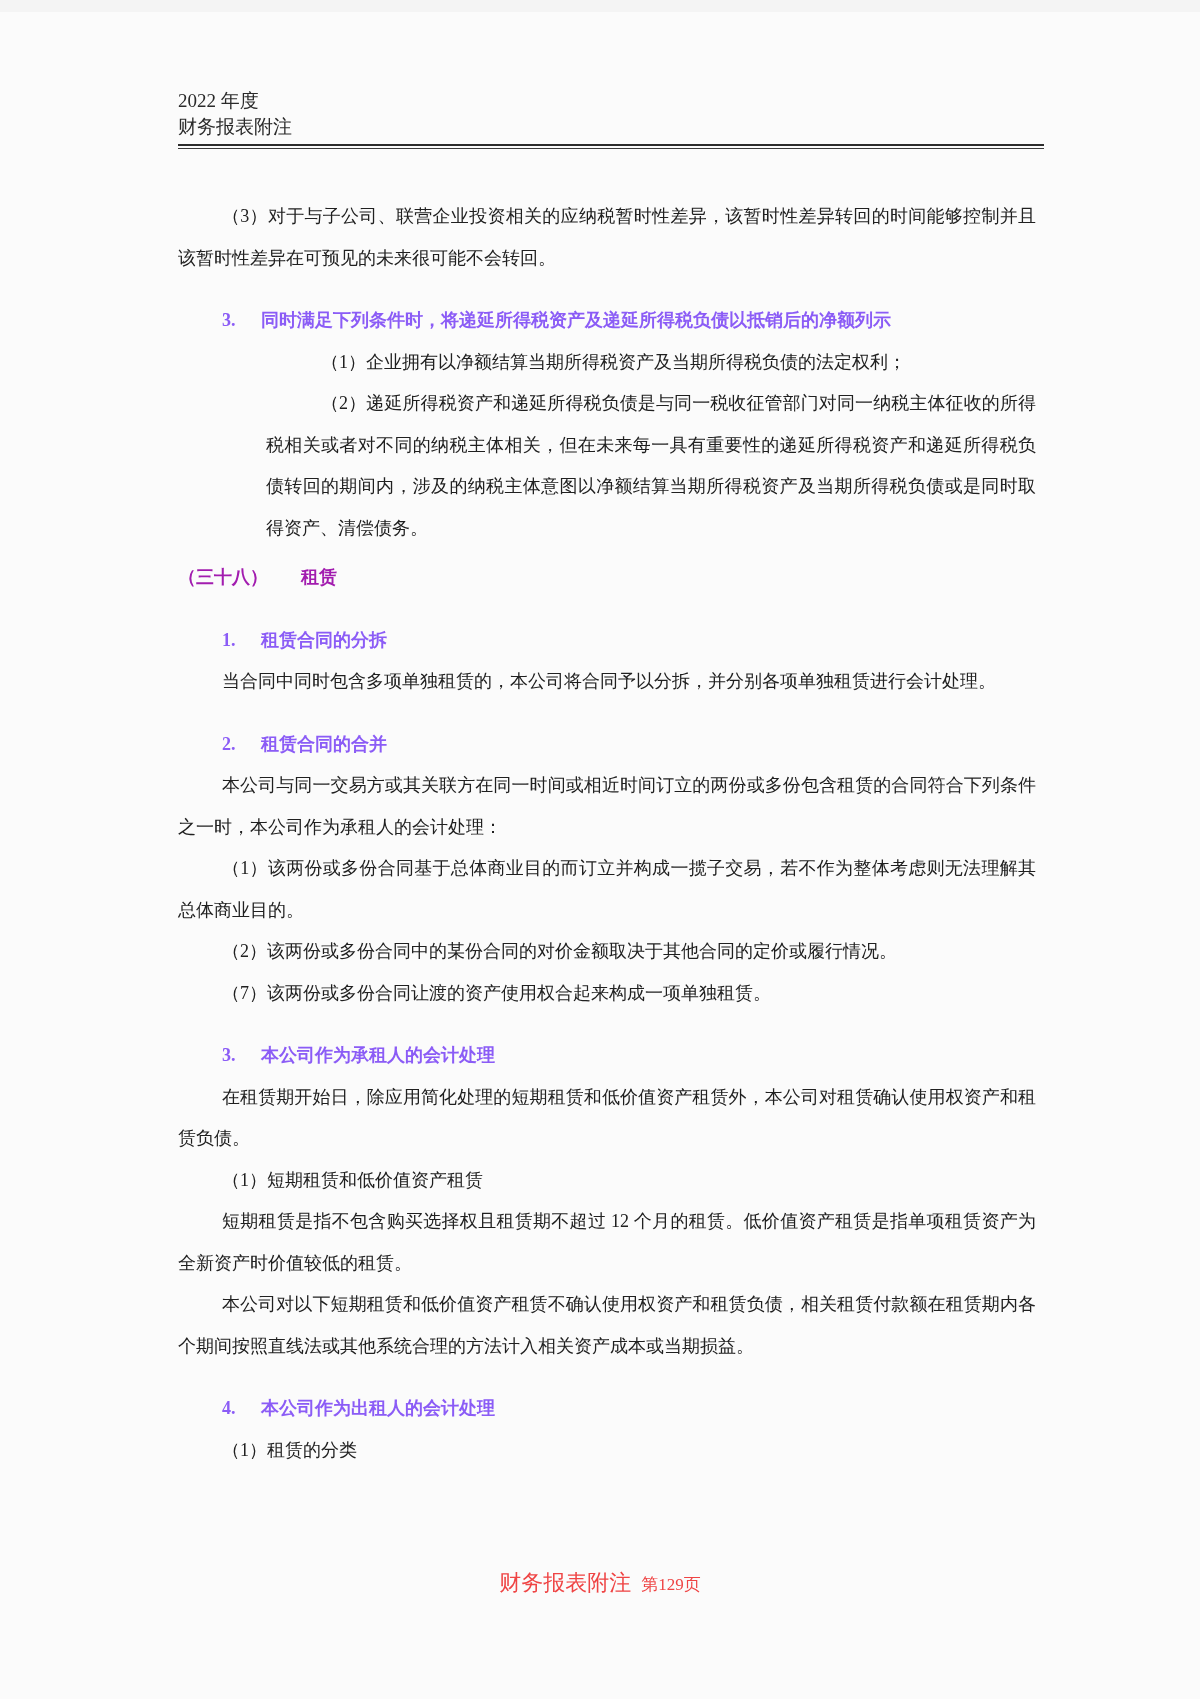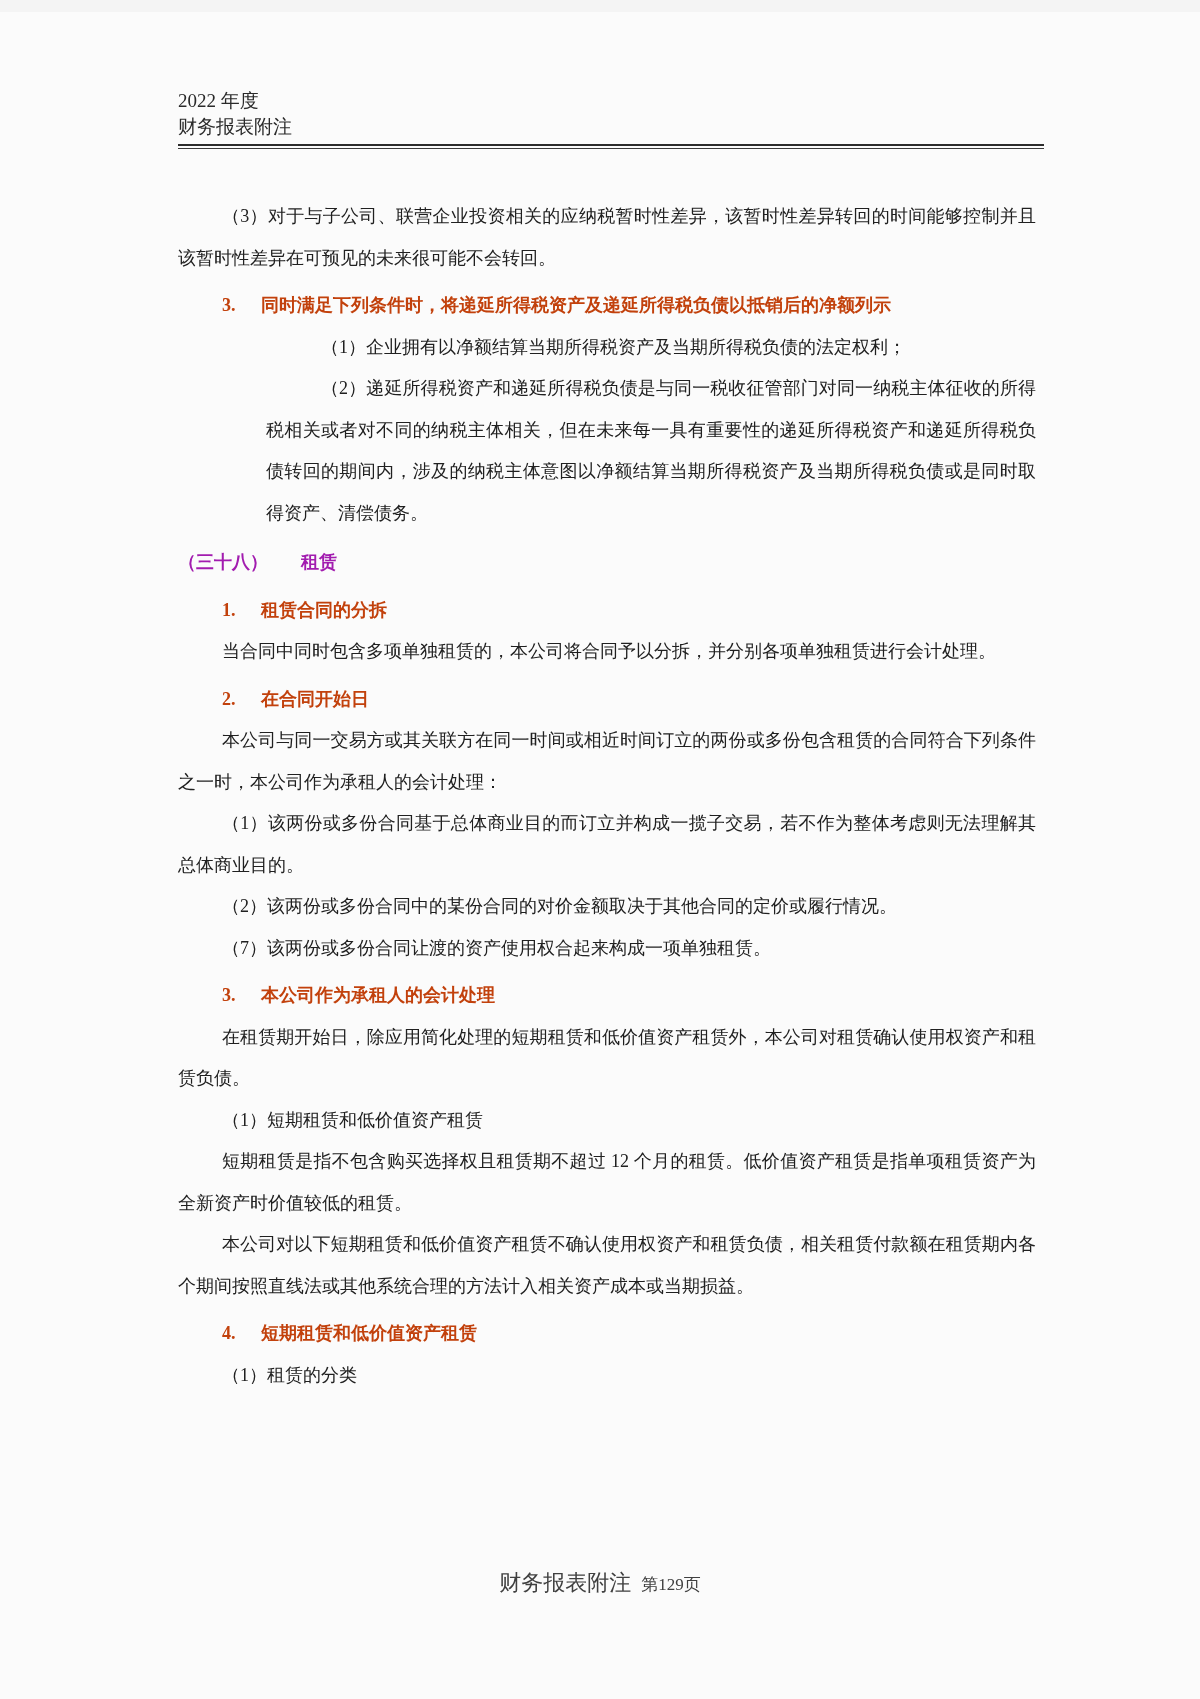--- a/index.html
+++ b/index.html
@@ -45,37 +45,37 @@
     line-height: 41.5px;
     text-align: justify;
     color: #202020;
   }
   .doc p { margin: 0; padding: 0; }
   p.p-normal { text-indent: 44px; }
   p.p-sub { margin-left: 88px; text-indent: 55px; }
   p.h-num {
     font-weight: 700;
     padding-left: 44px;
-    margin-top: 6px;
-    color: #c2410c;
+    margin-top: 21px;
+    color: #8b5cf6;
   }
   p.h-num .lab { display: inline-block; min-width: 39px; }
   p.h-sec {
     font-weight: 700;
     margin-top: 8px;
     color: #a21caf;
   }
   p.h-sec .lab { display: inline-block; min-width: 123px; }
   
   .ftr {
     position: absolute;
     left: 0; top: 1556px;
     width: 1200px;
     text-align: center;
-    color: #404040;
+    color: #ef4444;
   }
   .ftr .ftr-doc { font-size: 22px; }
   .ftr .ftr-page { font-size: 17px; margin-left: 10px; }
 </style>
 </head>
 <body>
 
 <div class="page">
 
   <div class="hdr">
@@ -85,31 +85,31 @@
   <div class="hdr-rule"></div>
 
   <main class="doc" id="doc-body">
       <p class="p-normal">（3）对于与子公司、联营企业投资相关的应纳税暂时性差异，该暂时性差异转回的时间能够控制并且该暂时性差异在可预见的未来很可能不会转回。</p>
       <p class="h-num"><span class="lab">3.</span><span>同时满足下列条件时，将递延所得税资产及递延所得税负债以抵销后的净额列示</span></p>
       <p class="p-sub">（1）企业拥有以净额结算当期所得税资产及当期所得税负债的法定权利；</p>
       <p class="p-sub">（2）递延所得税资产和递延所得税负债是与同一税收征管部门对同一纳税主体征收的所得税相关或者对不同的纳税主体相关，但在未来每一具有重要性的递延所得税资产和递延所得税负债转回的期间内，涉及的纳税主体意图以净额结算当期所得税资产及当期所得税负债或是同时取得资产、清偿债务。</p>
       <p class="h-sec"><span class="lab">（三十八）</span><span>租赁</span></p>
       <p class="h-num"><span class="lab">1.</span><span>租赁合同的分拆</span></p>
       <p class="p-normal">当合同中同时包含多项单独租赁的，本公司将合同予以分拆，并分别各项单独租赁进行会计处理。</p>
-      <p class="h-num"><span class="lab">2.</span><span>在合同开始日</span></p>
+      <p class="h-num"><span class="lab">2.</span><span>租赁合同的合并</span></p>
       <p class="p-normal">本公司与同一交易方或其关联方在同一时间或相近时间订立的两份或多份包含租赁的合同符合下列条件之一时，本公司作为承租人的会计处理：</p>
       <p class="p-normal">（1）该两份或多份合同基于总体商业目的而订立并构成一揽子交易，若不作为整体考虑则无法理解其总体商业目的。</p>
       <p class="p-normal">（2）该两份或多份合同中的某份合同的对价金额取决于其他合同的定价或履行情况。</p>
       <p class="p-normal">（7）该两份或多份合同让渡的资产使用权合起来构成一项单独租赁。</p>
       <p class="h-num"><span class="lab">3.</span><span>本公司作为承租人的会计处理</span></p>
       <p class="p-normal">在租赁期开始日，除应用简化处理的短期租赁和低价值资产租赁外，本公司对租赁确认使用权资产和租赁负债。</p>
       <p class="p-normal">（1）短期租赁和低价值资产租赁</p>
       <p class="p-normal">短期租赁是指不包含购买选择权且租赁期不超过 12 个月的租赁。低价值资产租赁是指单项租赁资产为全新资产时价值较低的租赁。</p>
       <p class="p-normal">本公司对以下短期租赁和低价值资产租赁不确认使用权资产和租赁负债，相关租赁付款额在租赁期内各个期间按照直线法或其他系统合理的方法计入相关资产成本或当期损益。</p>
-      <p class="h-num"><span class="lab">4.</span><span>短期租赁和低价值资产租赁</span></p>
+      <p class="h-num"><span class="lab">4.</span><span>本公司作为出租人的会计处理</span></p>
       <p class="p-normal">（1）租赁的分类</p>
     </main>
 
   <div class="ftr">
     <span class="ftr-doc">财务报表附注</span><span class="ftr-page">第129页</span>
   </div>
 
 </div>
 
 </body></html>

